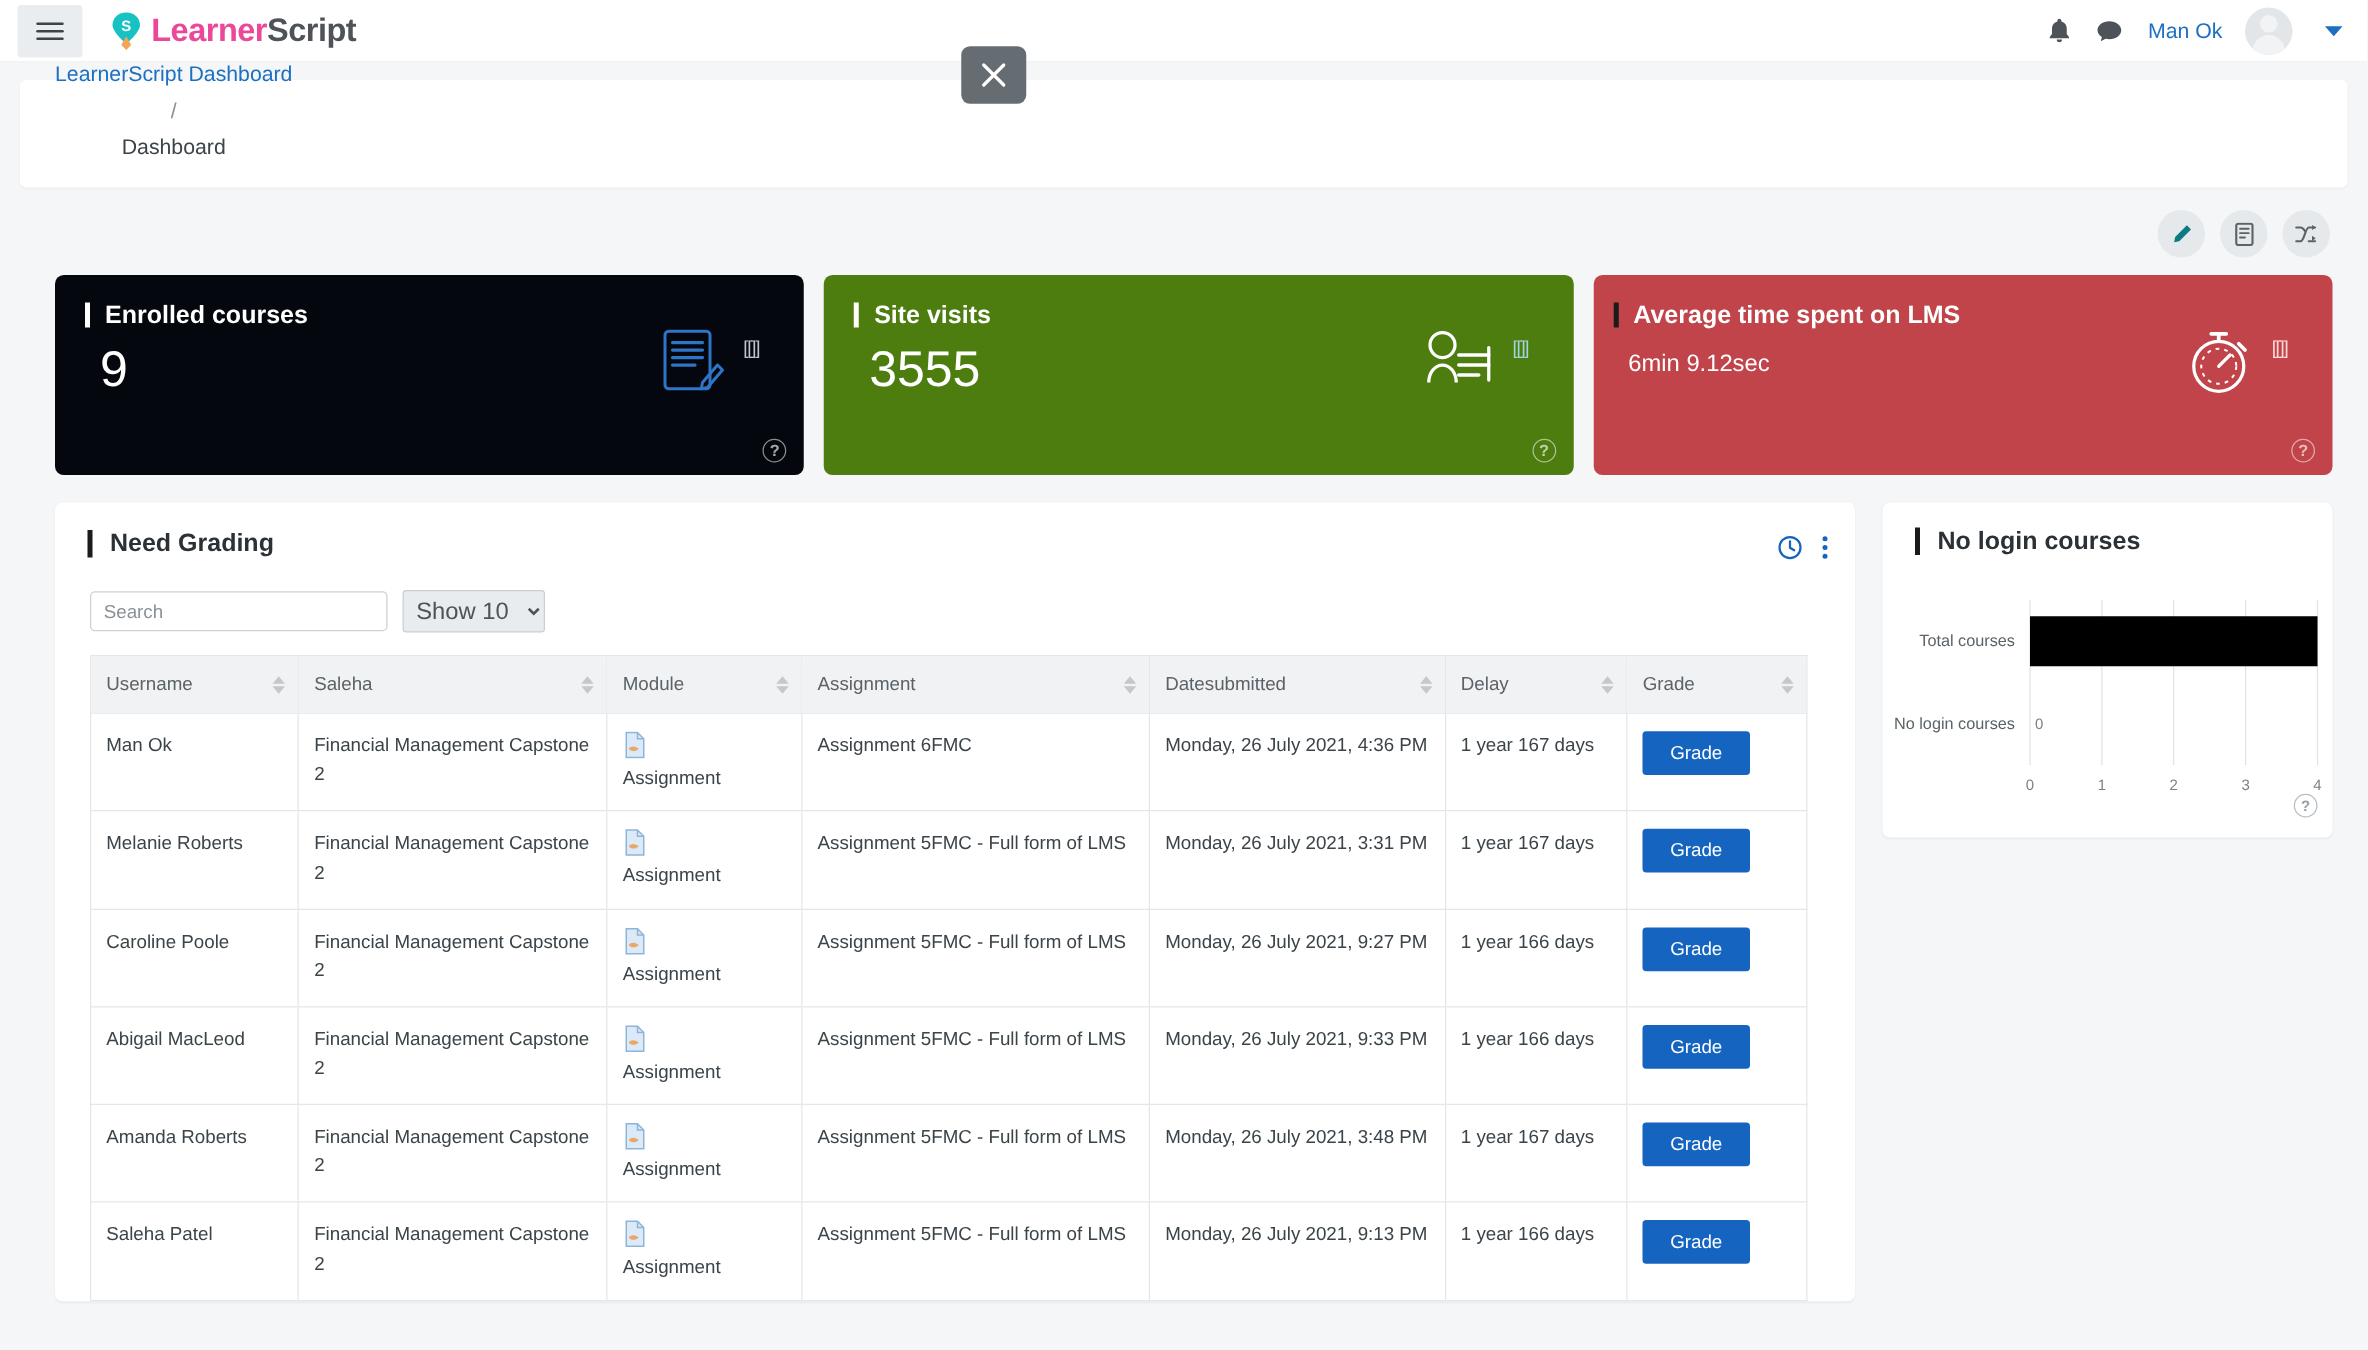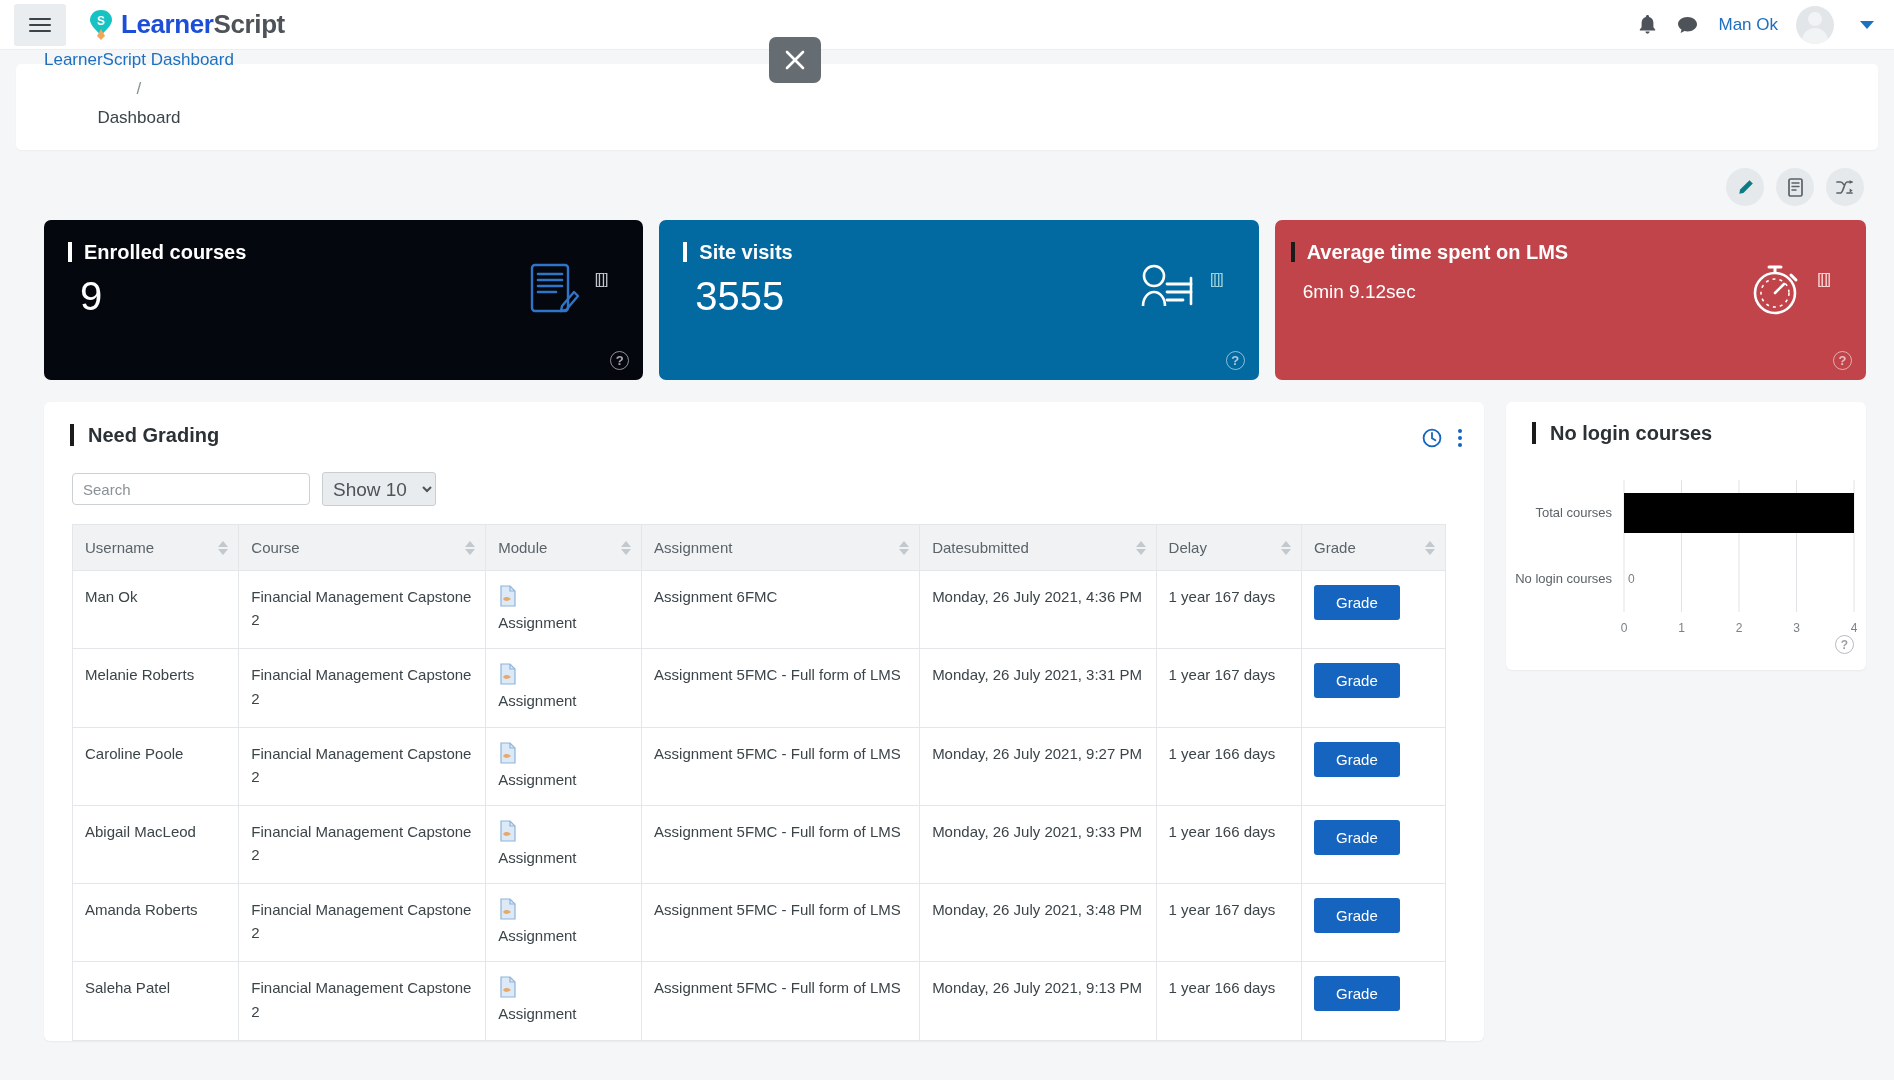--- a/index.html
+++ b/index.html
@@ -33,21 +33,21 @@
     gap: 4px;
     cursor: pointer;
     margin-right: 22px;
   }
   .hamburger span {
     display: block; width: 22px; height: 2px; background: #3b4449; border-radius: 1px;
   }
   .brand { display: flex; align-items: center; gap: 7px; cursor: pointer; }
   .brand-mark { width: 26px; height: 32px; position: relative; }
   .brand-text { font-size: 26px; font-weight: 700; letter-spacing: -0.4px; }
-  .brand-text .t1 { color: #1d4ed8; }
+  .brand-text .t1 { color: #ec4899; }
   .brand-text .t2 { color: #4d5358; }
 
   .nav-right {
     margin-left: auto;
     display: flex; align-items: center; gap: 20px;
     padding-right: 6px;
   }
   .nav-icon { cursor: pointer; color: #4d5358; display:flex; align-items:center; }
   .nav-user {
     color: #1d6fc0; font-size: 17px; cursor: pointer;
@@ -120,21 +120,21 @@
   .stat-card {
     flex: 1;
     height: 160px;
     border-radius: 7px;
     position: relative;
     padding: 22px 22px 0 24px;
     overflow: hidden;
     color: #fff;
   }
   .stat-card.dark { background: #05070e; }
-  .stat-card.teal { background: #0369a1; }
+  .stat-card.teal { background: #4d7c0f; }
   .stat-card.red  { background: #c0444a; padding-left: 16px; }
   .stat-title {
     font-size: 20px; font-weight: 700;
     padding-left: 12px;
     border-left: 4px solid #ffffff;
     line-height: 1;
   }
   .stat-card.red .stat-title { border-left-color: #1b1b1b; }
   .stat-card.dark .stat-title { border-left-color: #ffffff; }
   .stat-card.teal .stat-title { border-left-color: #ffffff; }
@@ -436,21 +436,21 @@
       <thead>
         <tr>
           <th class="col-user">
             <span>Username</span>
             <span class="sorter">
                 <i class="up"></i>
                 <i class="dn"></i>
               </span>
           </th>
           <th class="col-course">
-            <span>Course</span>
+            <span>Saleha</span>
             <span class="sorter">
                 <i class="up"></i>
                 <i class="dn"></i>
               </span>
           </th>
           <th class="col-module">
             <span>Module</span>
             <span class="sorter">
                 <i class="up"></i>
                 <i class="dn"></i>

